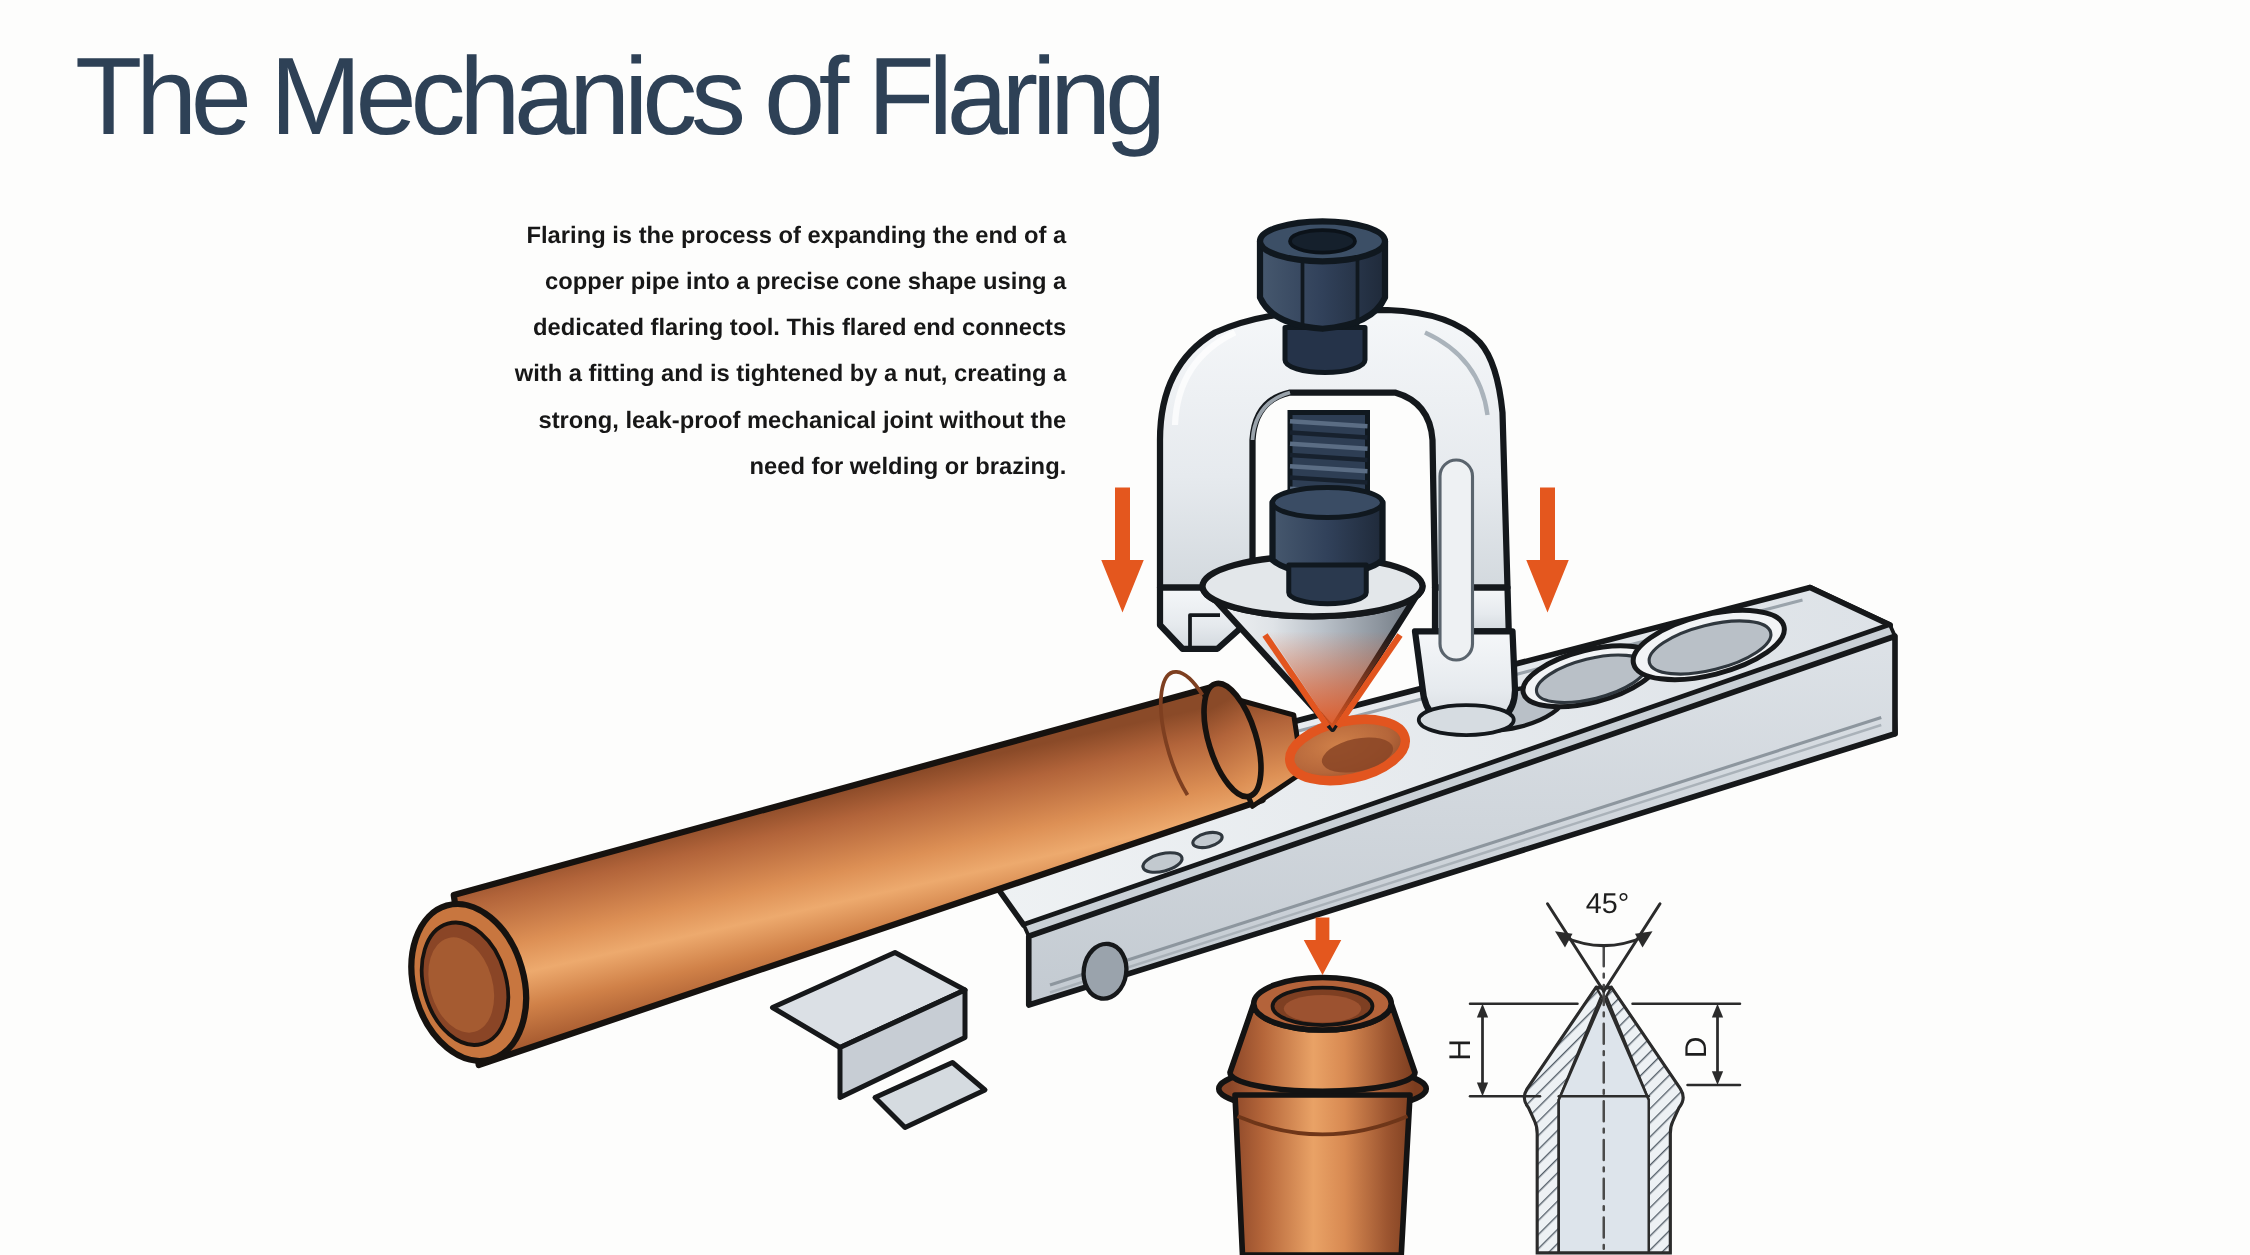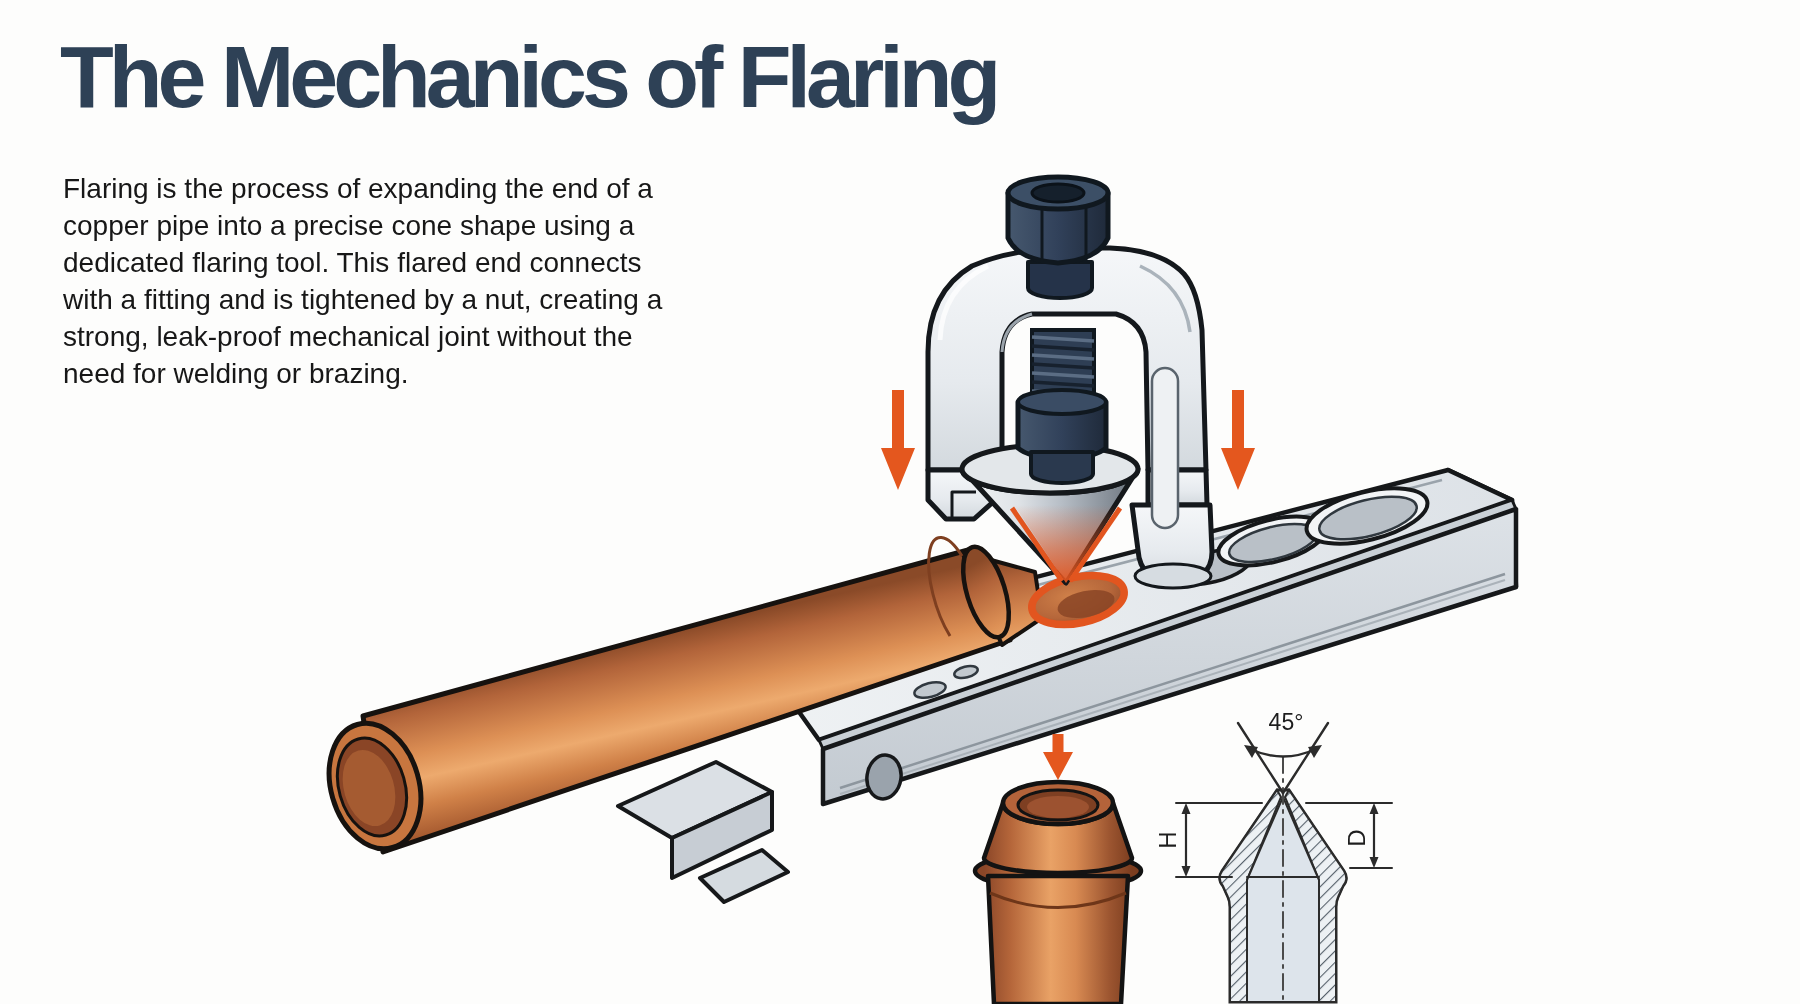--- a/index.html
+++ b/index.html
@@ -5,27 +5,28 @@
   html,body{margin:0;padding:0;}
   .canvas{
     position:relative;
     width:1800px;height:1004px;
     background:var(--background,#fdfdfc);
     overflow:hidden;
     font-family:"Liberation Sans", sans-serif;
   }
   .page-title{
     position:absolute;left:60px;top:26px;margin:0;
-    font-size:88px;font-weight:bold;letter-spacing:-5px;
+    font-size:88px;font-weight:normal;letter-spacing:-5px;
     color:var(--title,#2e4156);
   }
   .intro{
     position:absolute;left:63px;top:170px;width:790px;margin:0;
-    font-size:28px;line-height:37px;font-weight:400;
+    font-size:19px;line-height:37px;font-weight:700;
     color:var(--body-text,#171717);
+    text-align:right;
   }
   .illustration{position:absolute;left:0;top:0;width:1800px;height:1004px;}
   svg text{font-family:"Liberation Sans", sans-serif;}
   .dim-label{font-size:24px;fill:#1e1e1e;}
   .angle-label{font-size:23px;fill:#1e1e1e;}
 </style>
 </head>
 <body>
 
 <div class="canvas">

